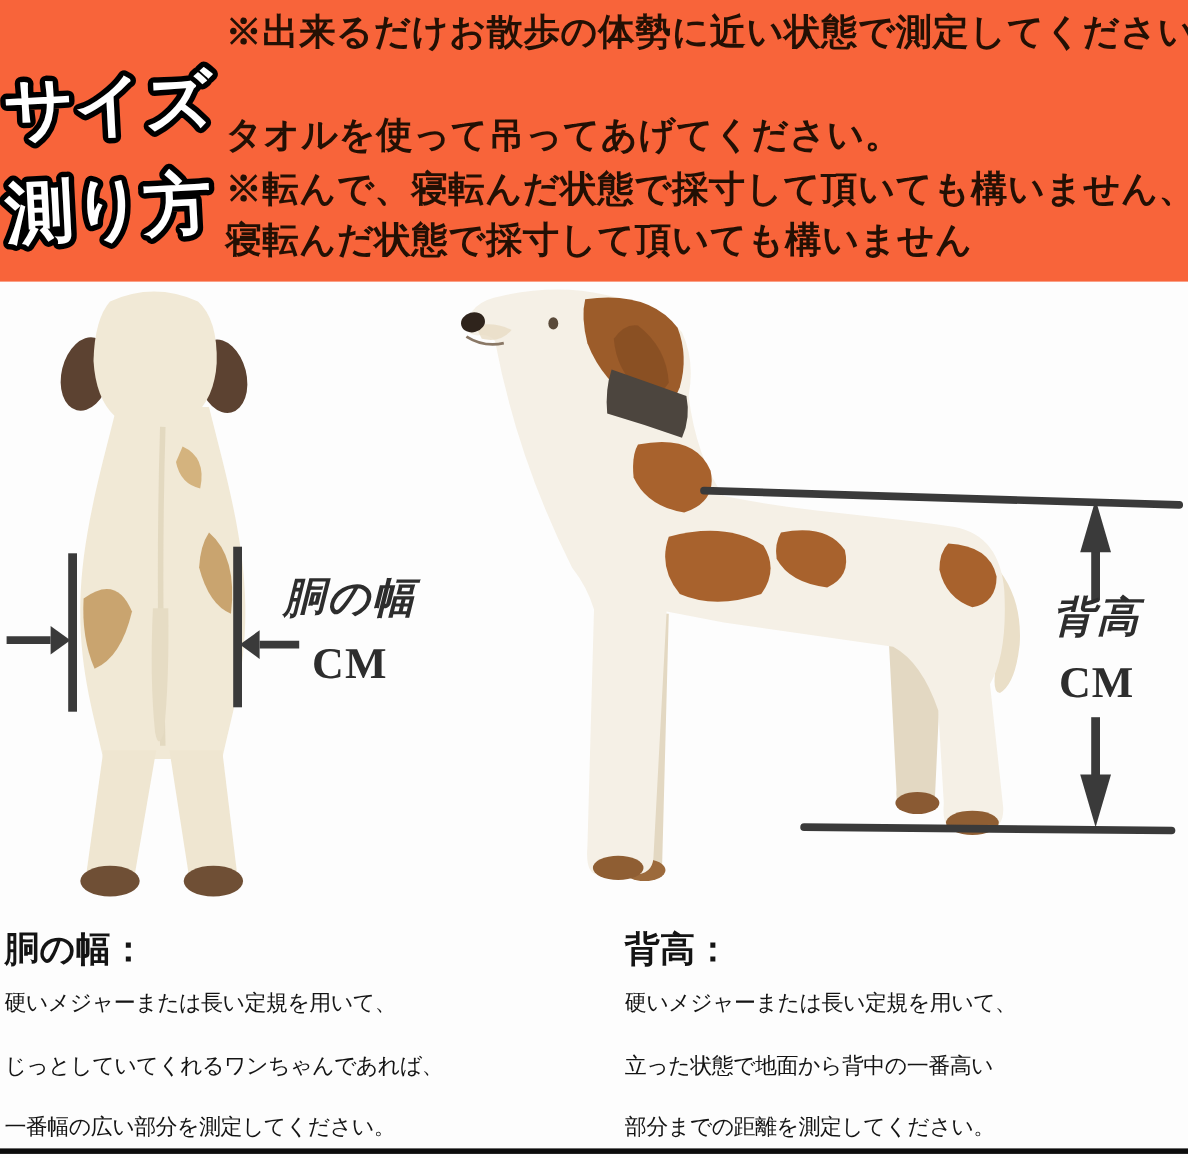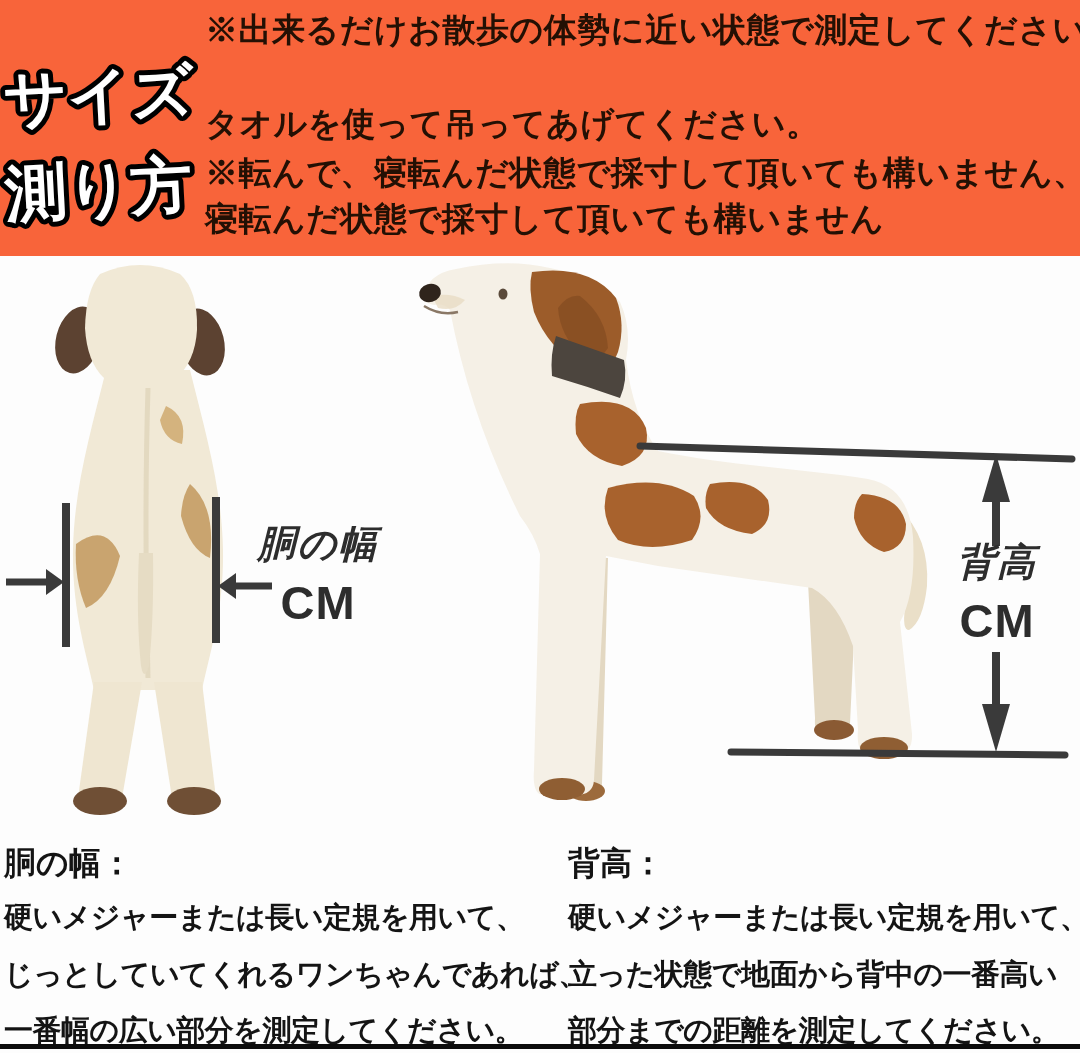--- a/index.html
+++ b/index.html
@@ -21,25 +21,25 @@
     position:absolute;left:205px;white-space:nowrap;
     font-family:"Liberation Serif","DejaVu Serif",serif;
     font-weight:700;font-size:33px;line-height:40px;color:#231004;
     letter-spacing:0.5px;
   }
   
   .dog-svg{position:absolute;overflow:visible;}
   .overlay-svg{position:absolute;left:0;top:256px;width:1080px;height:570px;pointer-events:none;}
   .measure-label{position:absolute;text-align:center;color:#2d2d2d;font-weight:900;}
   .measure-label .jp{font-size:38px;line-height:40px;letter-spacing:2px;font-style:italic;}
-  .measure-label .unit{font-size:47px;line-height:42px;margin-top:18px;letter-spacing:1px;}
+  .measure-label .unit{font-size:40px;line-height:42px;margin-top:18px;letter-spacing:1px;font-family:Liberation Serif, serif;}
   
   .col{position:absolute;color:#141414;}
   .col .heading{position:absolute;left:0;top:0;font-size:32px;font-weight:700;white-space:nowrap;}
-  .col .line{position:absolute;left:0;font-size:29px;font-weight:700;white-space:nowrap;letter-spacing:-0.5px;}
+  .col .line{position:absolute;left:0;font-size:20px;font-weight:400;white-space:nowrap;letter-spacing:-0.5px;}
   .line.l1{top:56px;} .line.l2{top:113px;} .line.l3{top:169px;}
   .bottom-divider{position:absolute;left:0;top:1044px;width:1080px;height:5px;background:#0c0c0c;}
 </style>
 </head>
 <body>
 
 <div class="stage">
 
   <div class="header">
     <svg class="title-svg" viewBox="0 0 215 200">

